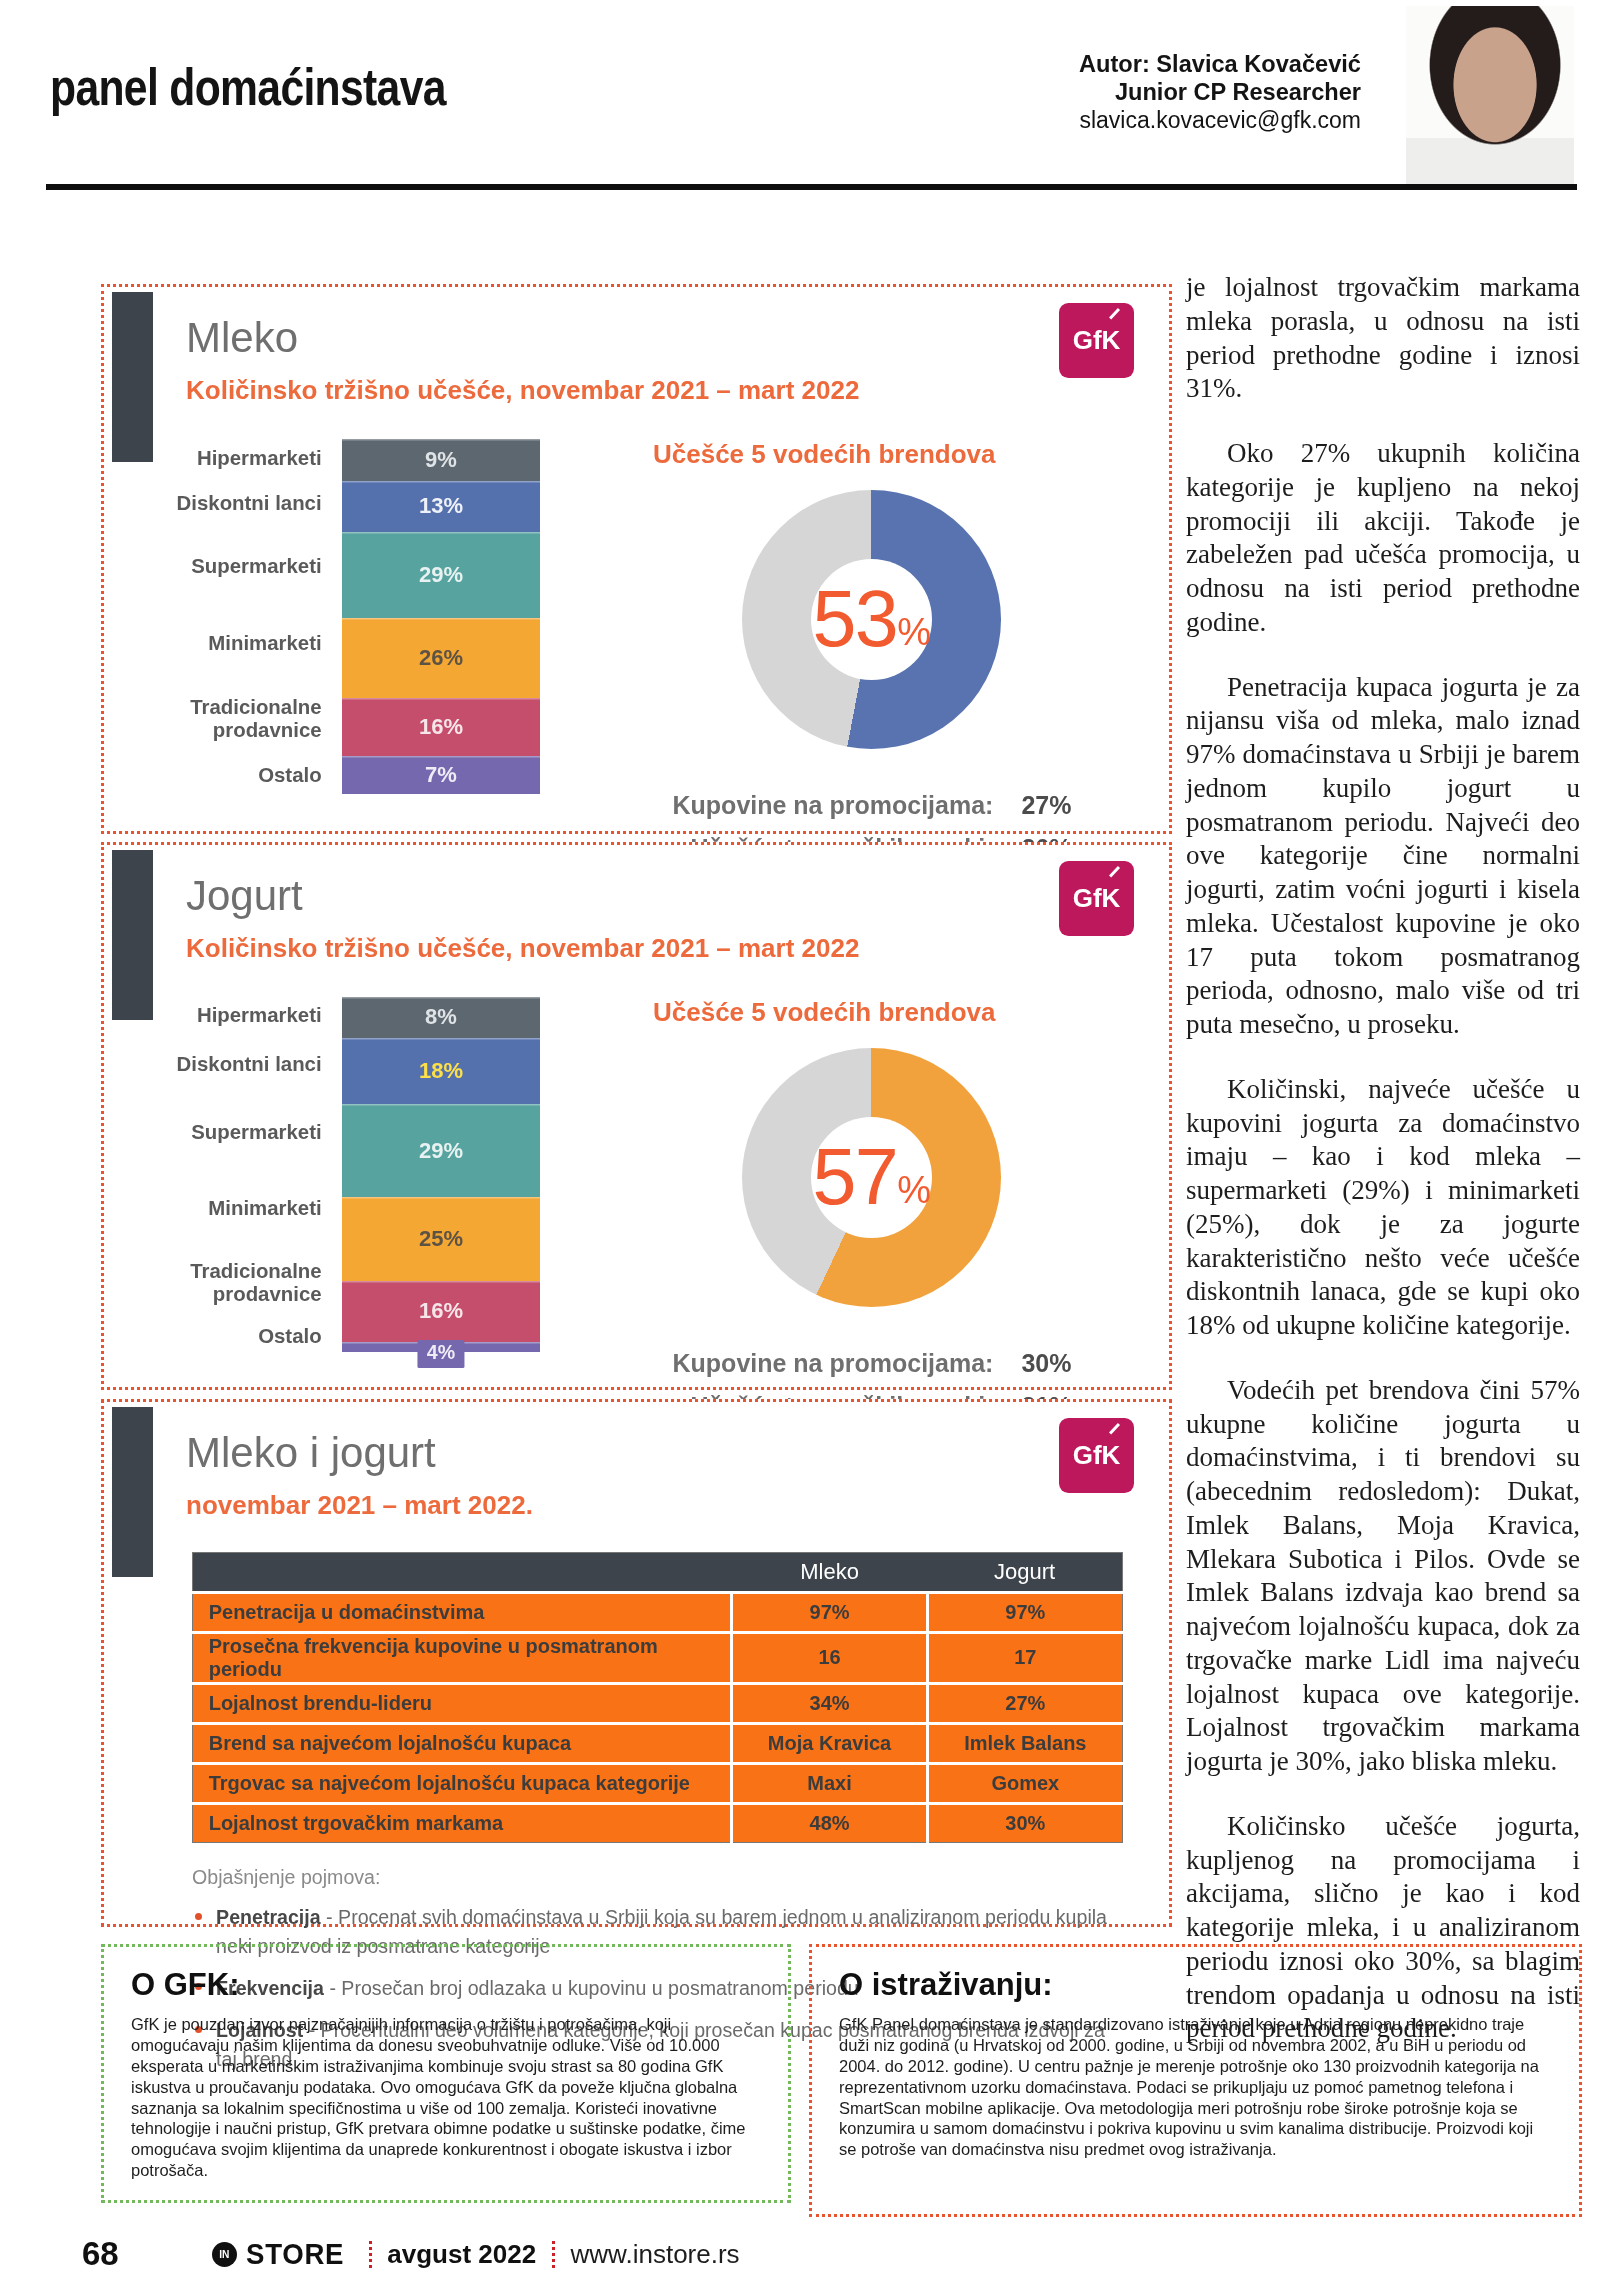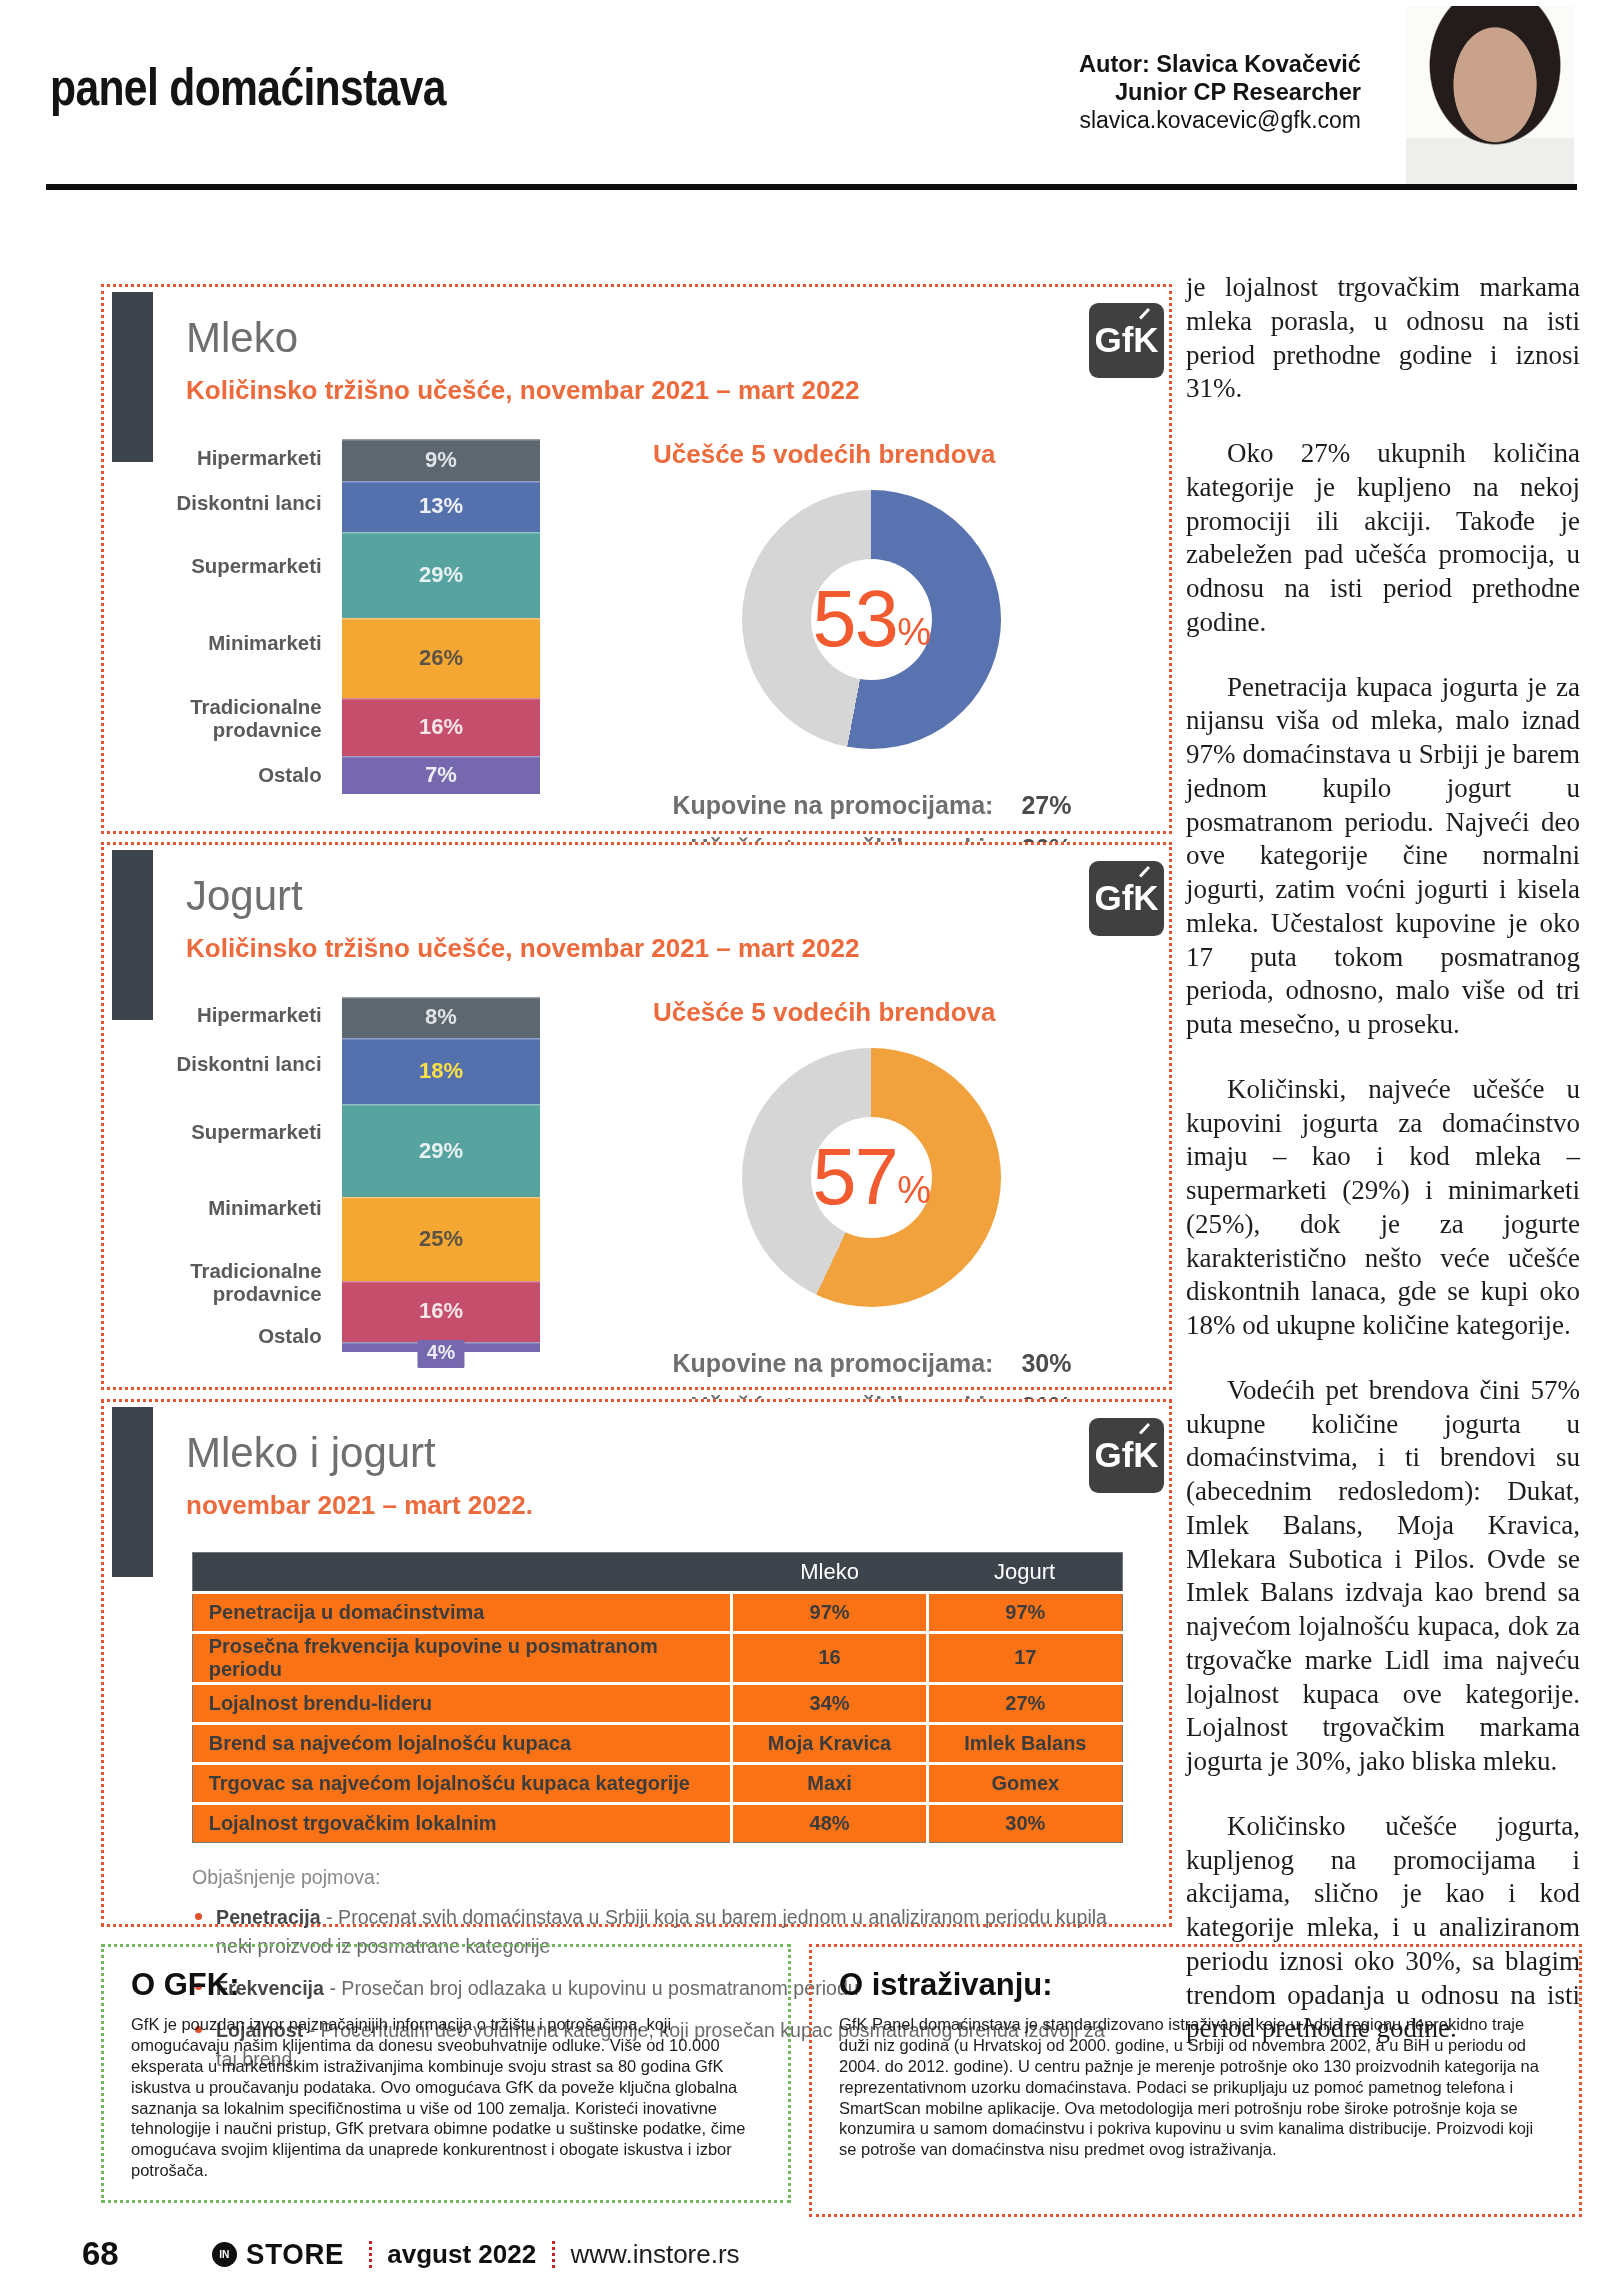--- a/index.html
+++ b/index.html
@@ -15,21 +15,21 @@
      radial-gradient(ellipse 66px 80px at 53% 33%, #241c1a 0 98%, rgba(0,0,0,0) 100%),
      linear-gradient(rgba(0,0,0,0) 74%, #eeeeec 74%),#fbfbfa;}
   .header-rule{position:absolute;left:46px;right:46px;top:184px;height:6.3px;background:#0e0e0e;}
 
   
   .panel{position:absolute;left:101px;width:1071px;border:3.9px dotted #e8542e;background:#fff;box-sizing:border-box;}
   #box-mleko{top:284px;height:550px;}
   #box-jogurt{top:842px;height:548px;}
   #box-combined{top:1399px;height:528px;}
   .accent-bar{position:absolute;left:7.9px;top:4.7px;width:41px;height:170px;background:#3d444c;}
-  .gfk-logo{position:absolute;right:5px;top:15.7px;width:75px;height:75px;background:#404040;border-radius:9.4px;color:#fff;display:flex;align-items:center;justify-content:center;font-size:35px;font-weight:700;}
+  .gfk-logo{position:absolute;right:35px;top:15.7px;width:75px;height:75px;background:#be185d;border-radius:9.4px;color:#fff;display:flex;align-items:center;justify-content:center;font-size:26px;font-weight:700;}
   .gfk-logo::after{content:"";position:absolute;top:9.4px;right:12.6px;width:13.4px;height:3.1px;background:#fff;transform:rotate(-47deg);}
   .panel-title{margin:27px 0 0 82px;font-size:42px;font-weight:400;color:#6f6f6f;}
   .panel-subtitle{margin:12.6px 0 0 82px;font-size:26px;font-weight:700;color:#ed6a3c;}
 
   
   .chart-row{display:flex;margin:33px 23.6px 0 28px;gap:36px;}
   .left-chart{display:flex;width:430px;height:355px;flex:none;}
   .bar-labels{width:210px;display:flex;flex-direction:column;flex:none;}
   .lbl{display:flex;align-items:center;justify-content:flex-end;padding-right:20.4px;text-align:right;font-size:20.4px;font-weight:700;color:#5a5a5a;line-height:1.12;overflow:visible;}
   .bar-stack{width:198px;display:flex;flex-direction:column;flex:none;}
@@ -285,21 +285,21 @@
             <td class="lab">Brend sa najvećom lojalnošću kupaca</td>
             <td class="val">Moja Kravica</td>
             <td class="val">Imlek Balans</td>
           </tr>
           <tr>
             <td class="lab">Trgovac sa najvećom lojalnošću kupaca kategorije</td>
             <td class="val">Maxi</td>
             <td class="val">Gomex</td>
           </tr>
           <tr>
-            <td class="lab">Lojalnost trgovačkim lokalnim</td>
+            <td class="lab">Lojalnost trgovačkim markama</td>
             <td class="val">48%</td>
             <td class="val">30%</td>
           </tr>
         </tbody>
       </table>
     </div>
     <div class="glossary">
       <div class="gl-intro">Objašnjenje pojmova:</div>
       <div class="gl-item">
         <span class="gl-bullet"></span>

